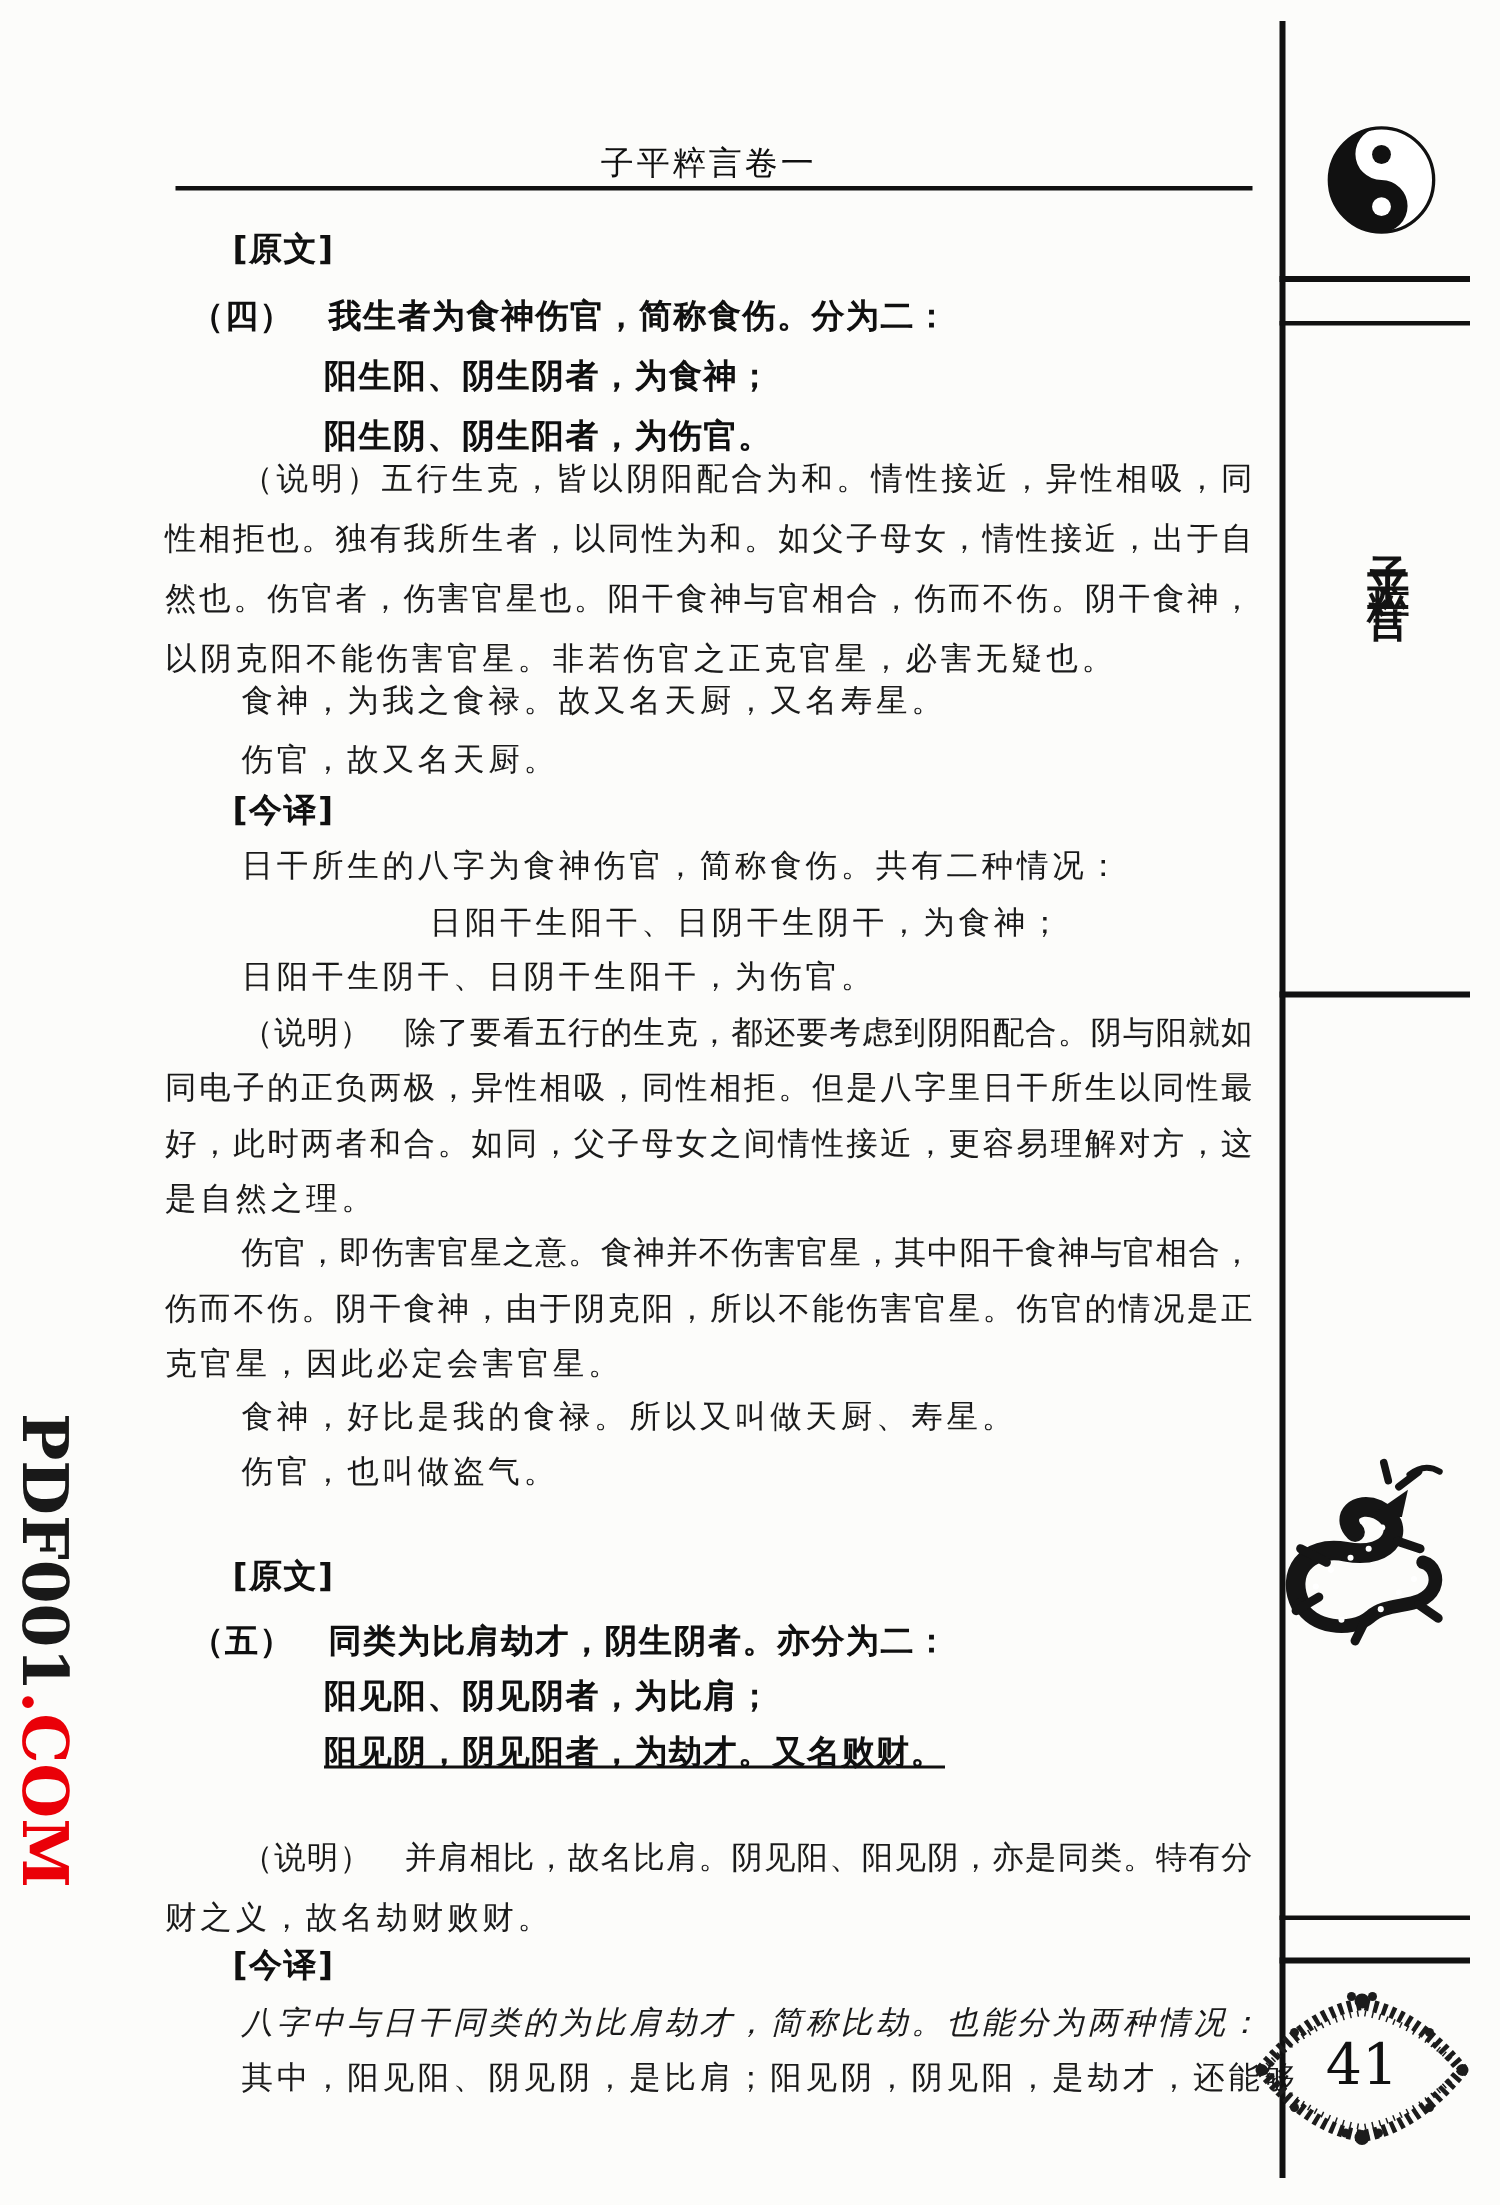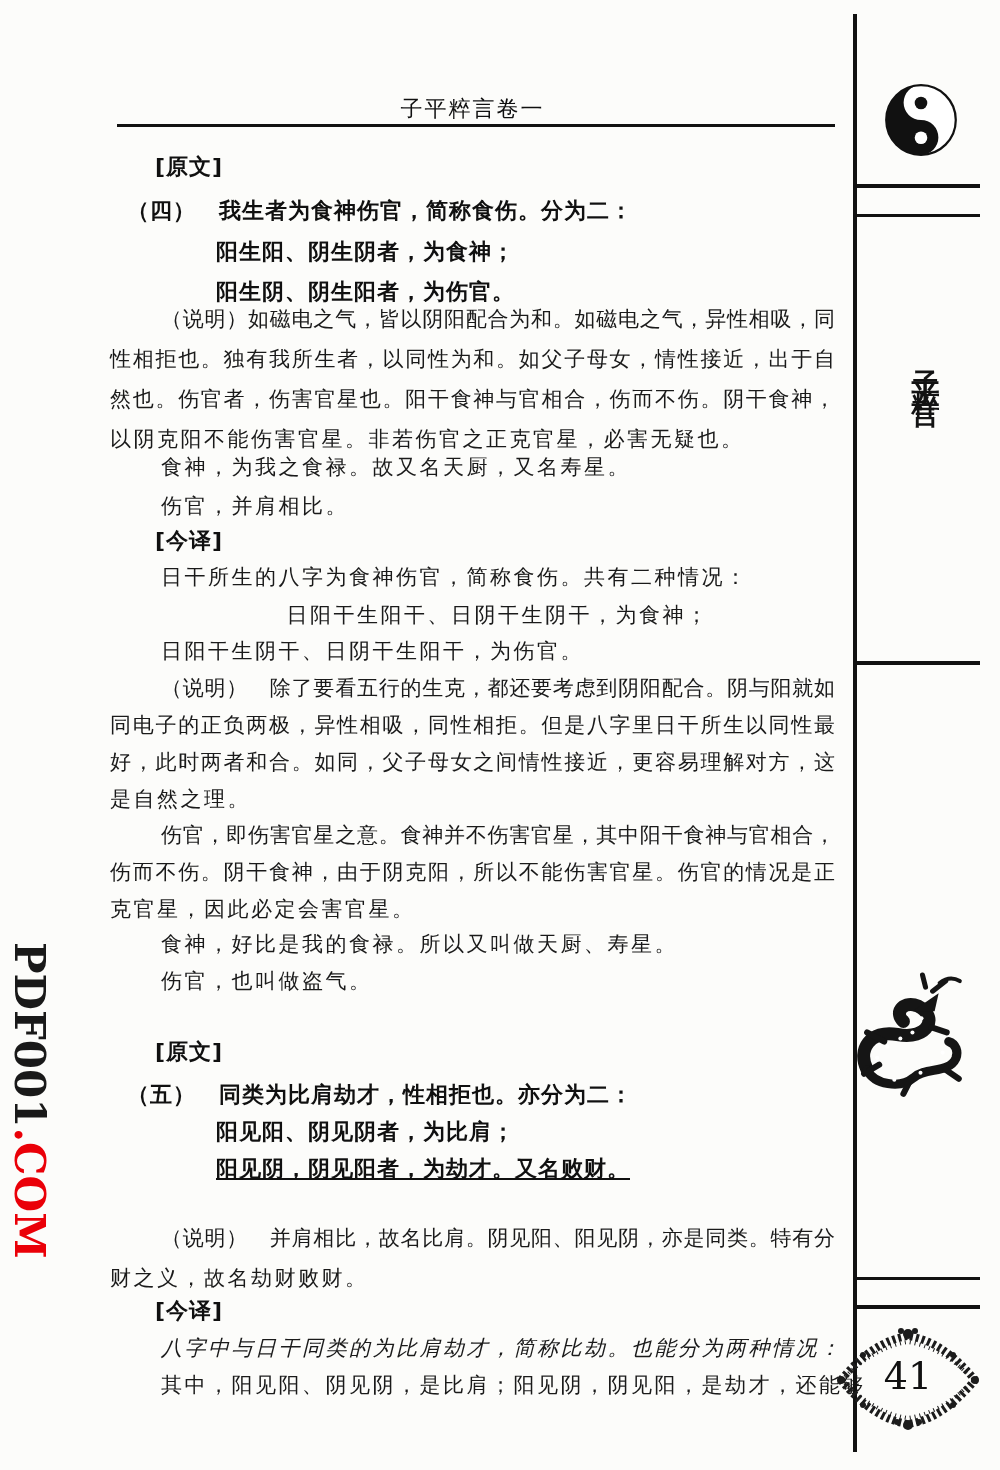--- a/index.html
+++ b/index.html
@@ -56,30 +56,30 @@
     <div class="block hei" style="top: 192px;">
       <div class="line" style="padding-left: 17px; height: 38px; line-height: 38px; font-family: Liberation Serif, serif;">（四）　我生者为食神伤官，简称食伤。分为二：</div>
     </div>
     <div class="block hei" style="top: 233px;">
       <div class="line" style="padding-left: 106px; height: 38px; line-height: 38px;">阳生阳、阴生阴者，为食神；</div>
     </div>
     <div class="block hei" style="top: 273px;">
       <div class="line" style="padding-left: 106px; height: 38px; line-height: 38px;">阳生阴、阴生阳者，为伤官。</div>
     </div>
     <div class="block kai" style="top: 299px;">
-      <div class="line just" style="padding-left: 51px; height: 40px; line-height: 40px;">（说明）如磁电之气，皆以阴阳配合为和。如磁电之气，异性相吸，同</div>
+      <div class="line just" style="padding-left: 51px; height: 40px; line-height: 40px;">（说明）五行生克，皆以阴阳配合为和。情性接近，异性相吸，同</div>
       <div class="line just" style="padding-left: 0px; height: 40px; line-height: 40px;">性相拒也。独有我所生者，以同性为和。如父子母女，情性接近，出于自</div>
       <div class="line just" style="padding-left: 0px; height: 40px; line-height: 40px;">然也。伤官者，伤害官星也。阳干食神与官相合，伤而不伤。阴干食神，</div>
       <div class="line" style="padding-left: 0px; height: 40px; line-height: 40px;">以阴克阳不能伤害官星。非若伤官之正克官星，必害无疑也。</div>
     </div>
     <div class="block kai" style="top: 448px;">
       <div class="line" style="padding-left: 51px; height: 38px; line-height: 38px;">食神，为我之食禄。故又名天厨，又名寿星。</div>
     </div>
     <div class="block kai" style="top: 487px;">
-      <div class="line" style="padding-left: 51px; height: 38px; line-height: 38px;">伤官，并肩相比。</div>
+      <div class="line" style="padding-left: 51px; height: 38px; line-height: 38px;">伤官，故又名天厨。</div>
     </div>
     <div class="block hei" style="top: 522px;">
       <div class="line" style="padding-left: 45px; height: 38px; line-height: 38px;">[今译]</div>
     </div>
     <div class="block kai" style="top: 558px;">
       <div class="line" style="padding-left: 51px; height: 38px; line-height: 38px;">日干所生的八字为食神伤官，简称食伤。共有二种情况：</div>
     </div>
     <div class="block kai" style="top: 596px; text-align: center;">
       <div class="line" style="padding-left: 51px; height: 38px; line-height: 38px;">日阳干生阳干、日阴干生阴干，为食神；</div>
     </div>
@@ -100,21 +100,21 @@
     <div class="block kai" style="top: 925px;">
       <div class="line" style="padding-left: 51px; height: 38px; line-height: 38px;">食神，好比是我的食禄。所以又叫做天厨、寿星。</div>
     </div>
     <div class="block kai" style="top: 962px;">
       <div class="line" style="padding-left: 51px; height: 38px; line-height: 38px;">伤官，也叫做盗气。</div>
     </div>
     <div class="block hei" style="top: 1033px;">
       <div class="line" style="padding-left: 45px; height: 38px; line-height: 38px;">[原文]</div>
     </div>
     <div class="block hei" style="top: 1076px;">
-      <div class="line" style="padding-left: 17px; height: 38px; line-height: 38px;">（五）　同类为比肩劫才，性相拒也。亦分为二：</div>
+      <div class="line" style="padding-left: 17px; height: 38px; line-height: 38px;">（五）　同类为比肩劫才，阴生阴者。亦分为二：</div>
     </div>
     <div class="block hei" style="top: 1113px;">
       <div class="line" style="padding-left: 106px; height: 38px; line-height: 38px;">阳见阳、阴见阴者，为比肩；</div>
     </div>
     <div class="block hei" style="top: 1150px; text-decoration: underline;">
       <div class="line" style="padding-left: 106px; height: 38px; line-height: 38px;">阳见阴，阴见阳者，为劫才。又名败财。</div>
     </div>
     <div class="block kai" style="top: 1218px;">
       <div class="line just" style="padding-left: 51px; height: 40px; line-height: 40px;">（说明）　并肩相比，故名比肩。阴见阳、阳见阴，亦是同类。特有分</div>
       <div class="line" style="padding-left: 0px; height: 40px; line-height: 40px;">财之义，故名劫财败财。</div>

